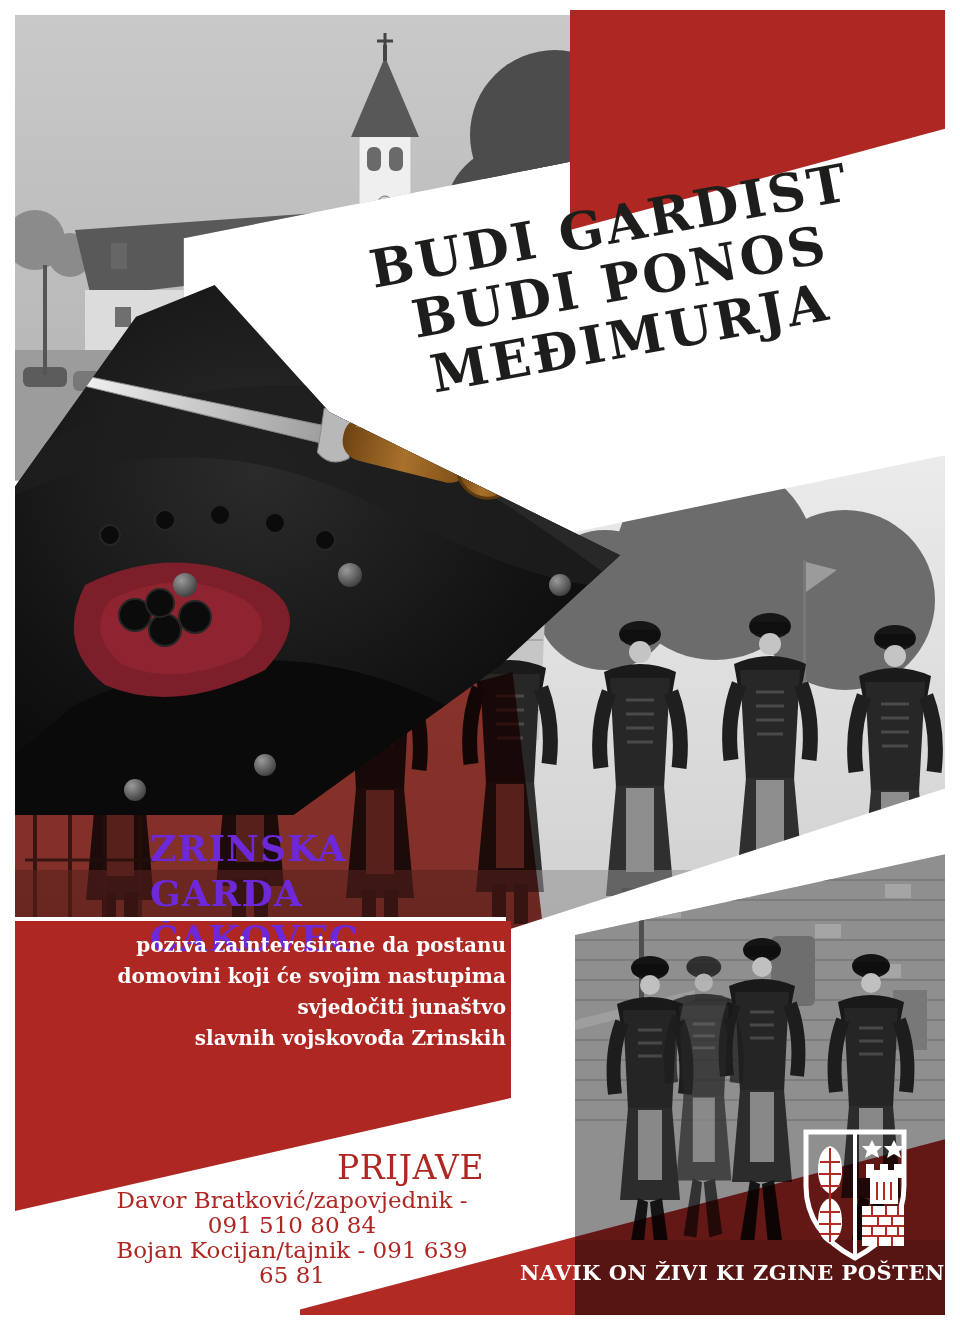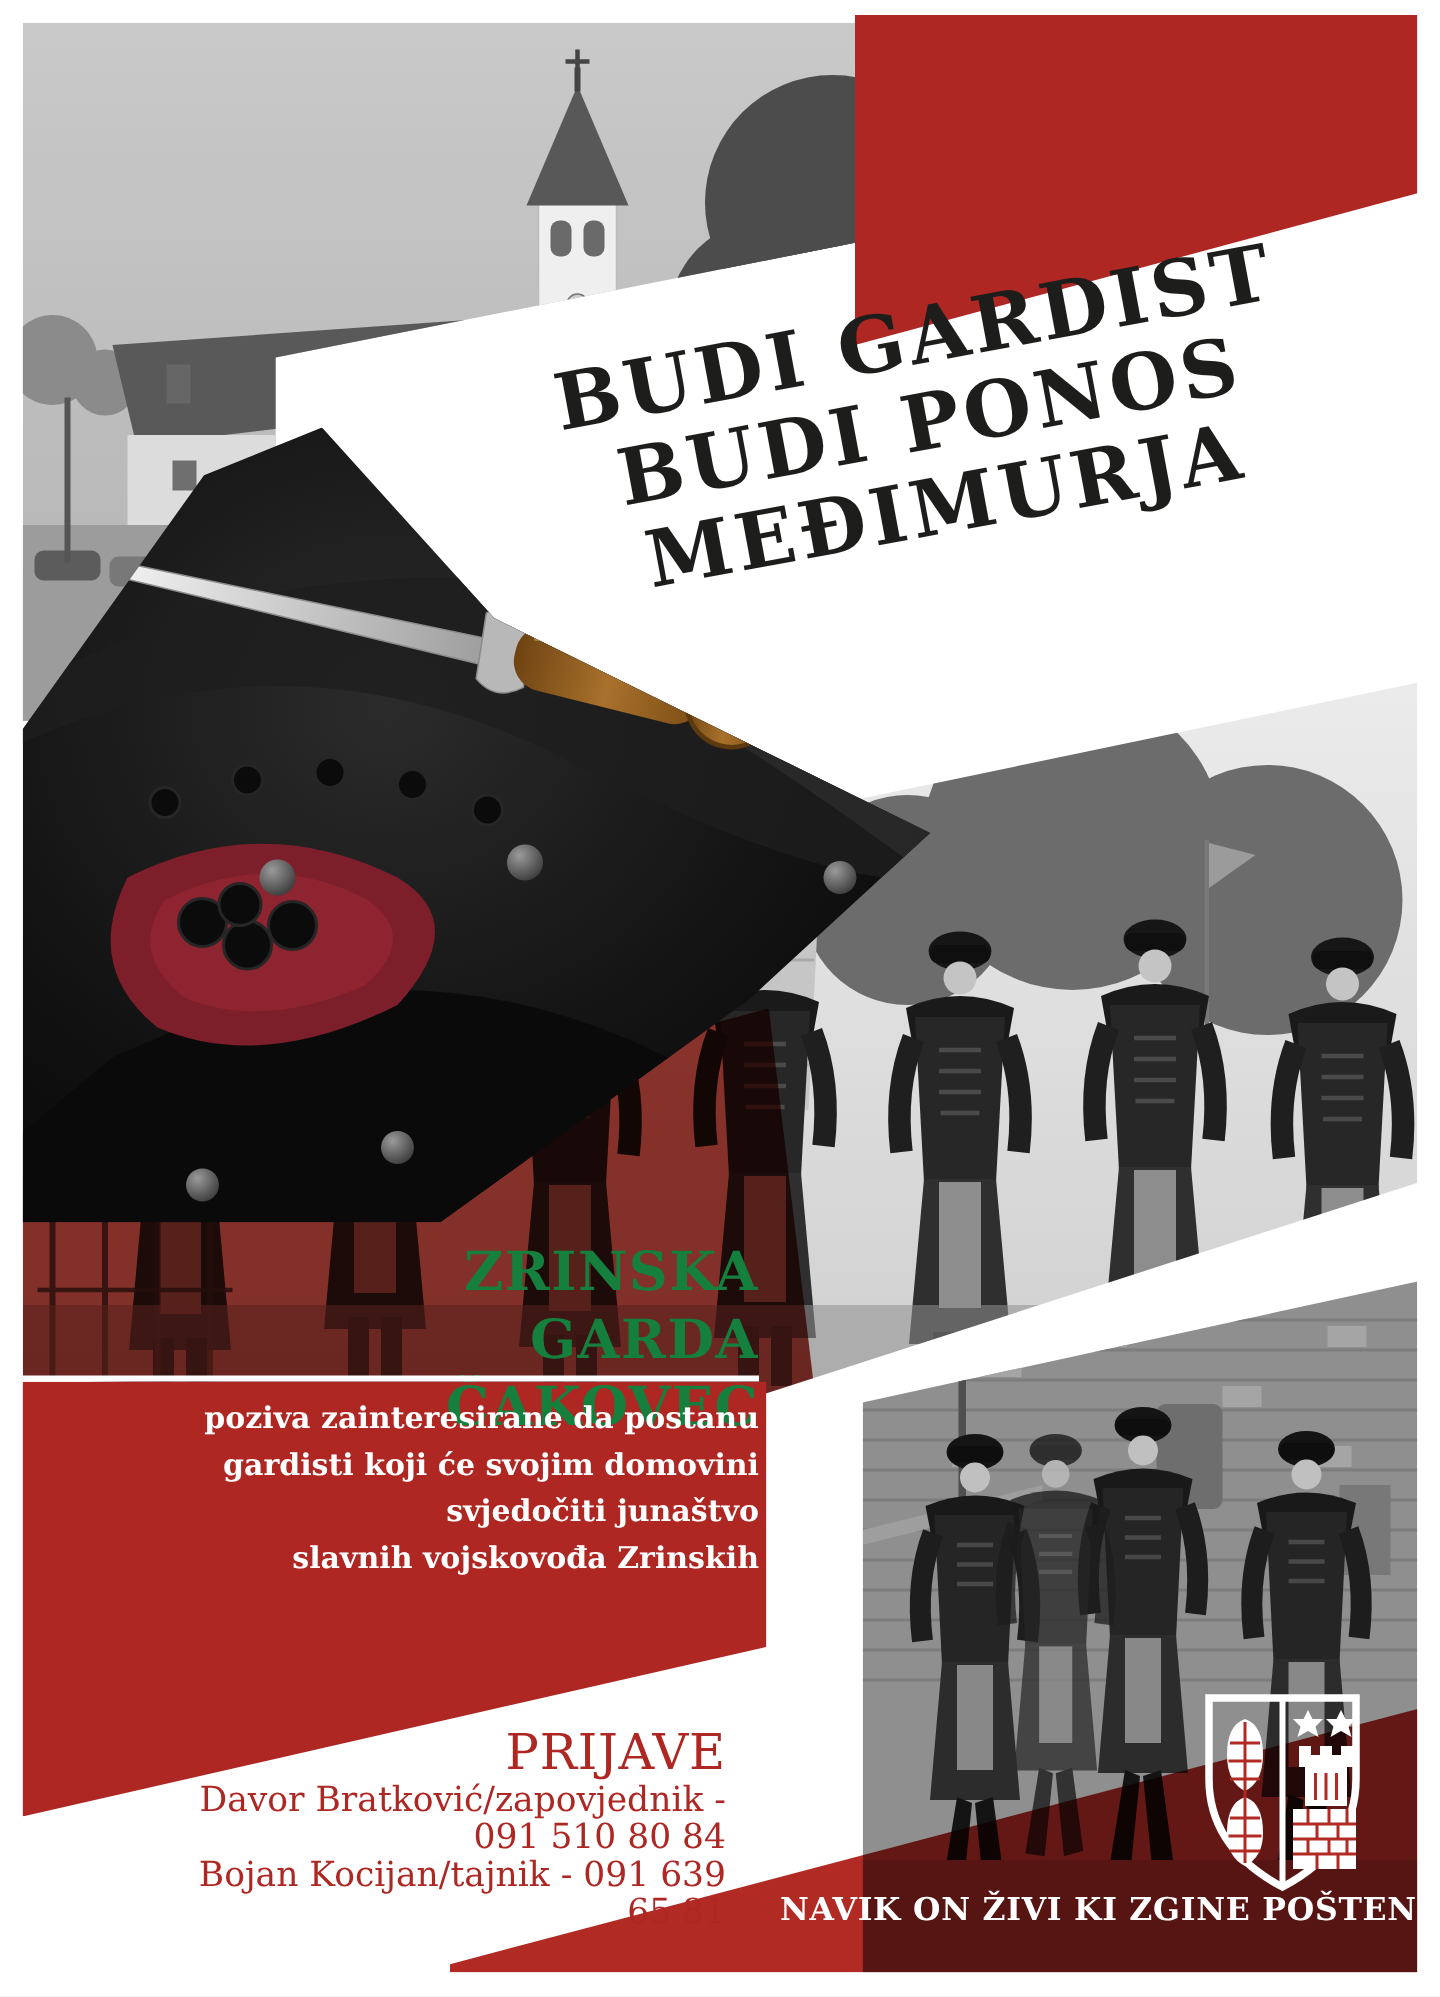--- a/index.html
+++ b/index.html
@@ -29,33 +29,33 @@
   #motto-band{left:300px;top:1130px;width:645px;height:185px;
     clip-path:polygon(0 97%,100% 5%,100% 100%,0 100%);
     mix-blend-mode:multiply;}
   
   #main-title{
     left:300px;top:196px;width:640px;text-align:center;
     transform:rotate(-10.5deg);transform-origin:50% 50%;
     font-weight:bold;font-size:52px;line-height:57px;letter-spacing:3px;
   }
   #org-heading{
-    left:150px;top:826px;width:356px;text-align:right;
-    color:#15803d;font-weight:bold;font-size:36px;line-height:45px;letter-spacing:1px;
+    left:150px;top:826px;width:356px;text-align:left;
+    color:#6d28d9;font-weight:bold;font-size:36px;line-height:45px;letter-spacing:1px;
   }
   #org-divider{left:15px;top:917px;width:491px;height:4px;background:#ffffff;}
   #invitation{
     left:60px;top:930px;width:446px;text-align:right;
     color:#ffffff;font-weight:bold;font-size:20px;line-height:31px;
   }
   #signup{
     left:100px;top:1148px;width:384px;text-align:right;font-weight:normal;
   }
   #signup .signup-heading{font-size:33px;line-height:40px;letter-spacing:.5px;}
-  #signup .signup-line{font-size:23px;line-height:25px;}
+  #signup .signup-line{font-size:23px;line-height:25px;text-align:center;}
   #motto-text{
     left:520px;top:1260px;width:400px;text-align:right;
     color:#ffffff;font-weight:bold;font-size:21px;letter-spacing:.5px;white-space:nowrap;
   }
   #coat-of-arms{left:798px;top:1124px;width:114px;height:142px;}
   svg{display:block;}
 </style>
 </head>
 <body>
 
@@ -319,21 +319,21 @@
 
   <div class="abs" id="org-heading">
     <div>ZRINSKA GARDA</div>
     <div>ČAKOVEC</div>
   </div>
 
   <div class="abs" id="org-divider"></div>
 
   <div class="abs" id="invitation">
     <div>poziva zainteresirane da postanu</div>
-    <div>gardisti koji će svojim domovini</div>
+    <div>domovini koji će svojim nastupima</div>
     <div>svjedočiti junaštvo</div>
     <div>slavnih vojskovođa Zrinskih</div>
   </div>
 
   <div class="abs" id="signup" style="color:#ae2723;">
     <div class="signup-heading">PRIJAVE</div>
     <div class="signup-line">Davor Bratković/zapovjednik - 091 510 80 84</div>
     <div class="signup-line">Bojan Kocijan/tajnik - 091 639 65 81</div>
   </div>
 

